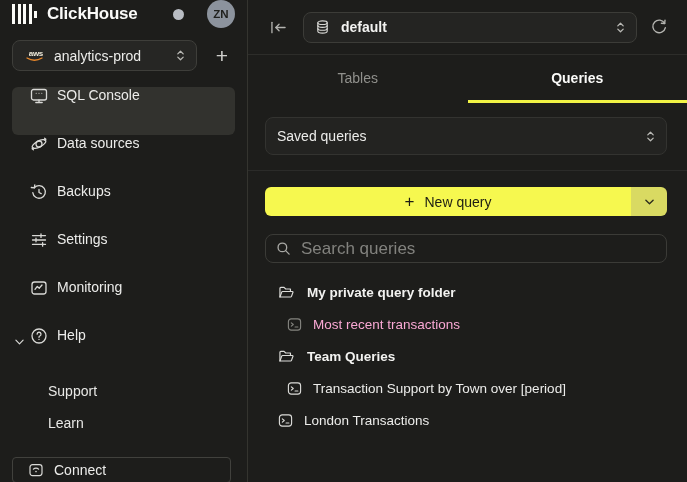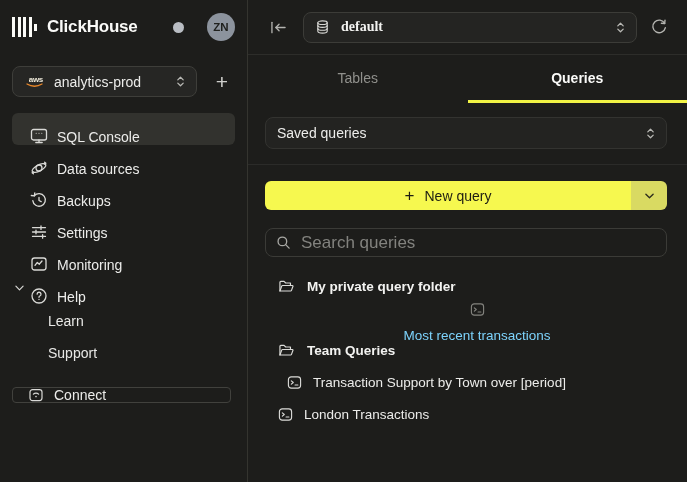--- a/index.html
+++ b/index.html
@@ -22,64 +22,64 @@
   .select{display:flex;align-items:center;background:#262624;border:1px solid #3e3e3a;
           border-radius:8px;height:31px;box-sizing:border-box;padding:0 11px;cursor:pointer;}
   .select .value{font-size:14px;color:#ececea;white-space:nowrap;overflow:hidden;}
   .select .chev{margin-left:auto;flex:none;}
   .org-select{width:185px;gap:11px;}
   .aws{display:flex;flex-direction:column;align-items:flex-end;width:19px;flex:none;}
   .aws .t{font-size:8px;font-weight:700;color:#efeada;line-height:7px;letter-spacing:-0.3px;}
   .plus-btn{margin-left:auto;width:26px;text-align:center;font-size:21px;font-weight:300;
             color:#cfcfcc;cursor:pointer;line-height:26px;}
   .menu{margin-top:16px;}
-  .menu-item{height:32px;display:flex;align-items:flex-end;gap:9px;padding-left:18px;
+  .menu-item{height:48px;display:flex;align-items:flex-start;gap:9px;padding-left:18px;
              border-radius:6px;position:relative;font-size:14px;color:#ececea;cursor:pointer;}
   .menu-item.active{background:#32322e;}
   .menu-item svg{color:#d9d9d6;flex:none;}
   .help-chevron{position:absolute;left:3px;top:12px;color:#cfcfcc;}
   .submenu-item{height:32px;display:flex;align-items:center;padding-left:36px;
                 font-size:14px;color:#e8e8e6;cursor:pointer;}
   .connect-wrap{margin-top:18px;}
-  .connect-btn{height:16px;width:219px;box-sizing:border-box;border:1px solid #41413d;border-radius:4px;
+  .connect-btn{height:26px;width:219px;box-sizing:border-box;border:1px solid #41413d;border-radius:4px;
                display:flex;align-items:center;gap:10px;padding-left:15px;font-size:14px;color:#ececea;
                background:transparent;cursor:pointer;font-family:inherit;}
   .connect-btn svg{color:#d9d9d6;}
   
   .panel{flex:1;min-width:0;display:flex;flex-direction:column;}
   .topbar{height:55px;flex:none;display:flex;align-items:center;box-sizing:border-box;
-          padding:0 19px 0 21px;border-bottom:1px solid #2d2d2a;font-family:Liberation Serif, serif;}
+          padding:0 19px 0 21px;border-bottom:1px solid #2d2d2a;}
   .icon-btn{background:none;border:none;padding:0;cursor:pointer;color:#b4b4b0;display:flex;align-items:center;}
   .db-select{flex:1;margin:0 13px 0 15px;background:#242422;border:1px solid #3c3c38;gap:11px;}
   .db-select .value{font-weight:600;color:#f2f2f0;}
   .db-select svg.db{color:#d9d9d6;flex:none;}
   .tabs{height:48px;flex:none;display:flex;}
   .tab{flex:1;display:flex;align-items:center;justify-content:center;font-size:14px;color:#90908c;
        border-bottom:3px solid transparent;box-sizing:border-box;cursor:pointer;}
   .tab.active{color:#fafaf8;font-weight:600;border-bottom-color:#f2f445;}
   .content{padding:0 20px 0 17px;display:flex;flex-direction:column;min-width:0;}
-  .saved-select{margin-top:14px;height:32px;background:#232321;border:1px solid #333330;}
+  .saved-select{margin-top:14px;height:38px;background:#232321;border:1px solid #333330;}
   .hdivider{height:1px;background:#2b2b29;margin:15px -20px 0 -17px;}
   .newquery{margin-top:16px;height:29px;display:flex;border-radius:6px;overflow:hidden;cursor:pointer;flex:none;}
   .nq-main{flex:1;background:#f6f84f;display:flex;align-items:center;justify-content:center;gap:10px;
            color:#1d1d12;font-size:14px;}
   .nq-plus{font-size:17px;font-weight:400;line-height:1;}
   .nq-caret{width:36px;background:#d9da62;display:flex;align-items:center;justify-content:center;}
   .search-box{margin-top:18px;height:29px;box-sizing:border-box;border:1px solid #3b3b37;border-radius:8px;
               display:flex;align-items:center;padding:0 10px;gap:8px;}
   .search-box input{flex:1;min-width:0;background:transparent;border:none;outline:none;
                     color:#ededeb;font-size:17px;font-family:inherit;}
   .search-box input::placeholder{color:#82827e;}
   .tree{margin-top:13px;}
   .tree-row{height:32px;display:flex;align-items:center;gap:11px;font-size:13.5px;
             color:#ececea;cursor:pointer;padding-left:13px;}
   .tree-row svg{flex:none;color:#dcdcd9;}
   .tree-row.folder{font-weight:700;color:#f2f2f0;gap:12px;}
   .tree-row.child{padding-left:22px;}
-  .tree-row.muted{color:#7dd3fc;flex-direction:column;}
+  .tree-row.muted{color:#f9a8d4;}
   .tree-row.muted svg{color:#84847f;}
 </style>
 </head>
 <body>
 
 <div class="app">
 
   <aside class="sidebar">
 
     <div class="sb-header">
@@ -163,24 +163,24 @@
             </svg>
         </span>
         <svg width="18" height="18" viewBox="0 0 18 18" fill="none" stroke="currentColor" stroke-width="1.3" stroke-linecap="round" stroke-linejoin="round">
             <circle cx="9" cy="9" r="7"></circle>
             <path d="M7.1 7.1a1.95 1.95 0 1 1 2.7 1.9c-.5.2-.8.55-.8 1.1v.2"></path>
             <circle cx="9" cy="12.4" r="0.7" fill="currentColor" stroke="none"></circle>
           </svg>
         <span>Help</span>
       </div>
       <div class="submenu-item">
+        <span>Support</span>
+      </div>
+      <div class="submenu-item">
         <span>Learn</span>
-      </div>
-      <div class="submenu-item">
-        <span>Support</span>
       </div>
     </nav>
 
     <div class="connect-wrap">
       <button class="connect-btn">
         <svg width="16" height="16" viewBox="0 0 16 16" fill="none" stroke="currentColor" stroke-width="1.2" stroke-linecap="round" stroke-linejoin="round">
             <rect x="2" y="2.6" width="12" height="11" rx="2.5"></rect>
             <path d="M5.4 7.2a3.6 3.6 0 0 1 5.2 0"></path>
             <circle cx="8" cy="9.6" r="0.8" fill="currentColor" stroke="none"></circle>
           </svg>

